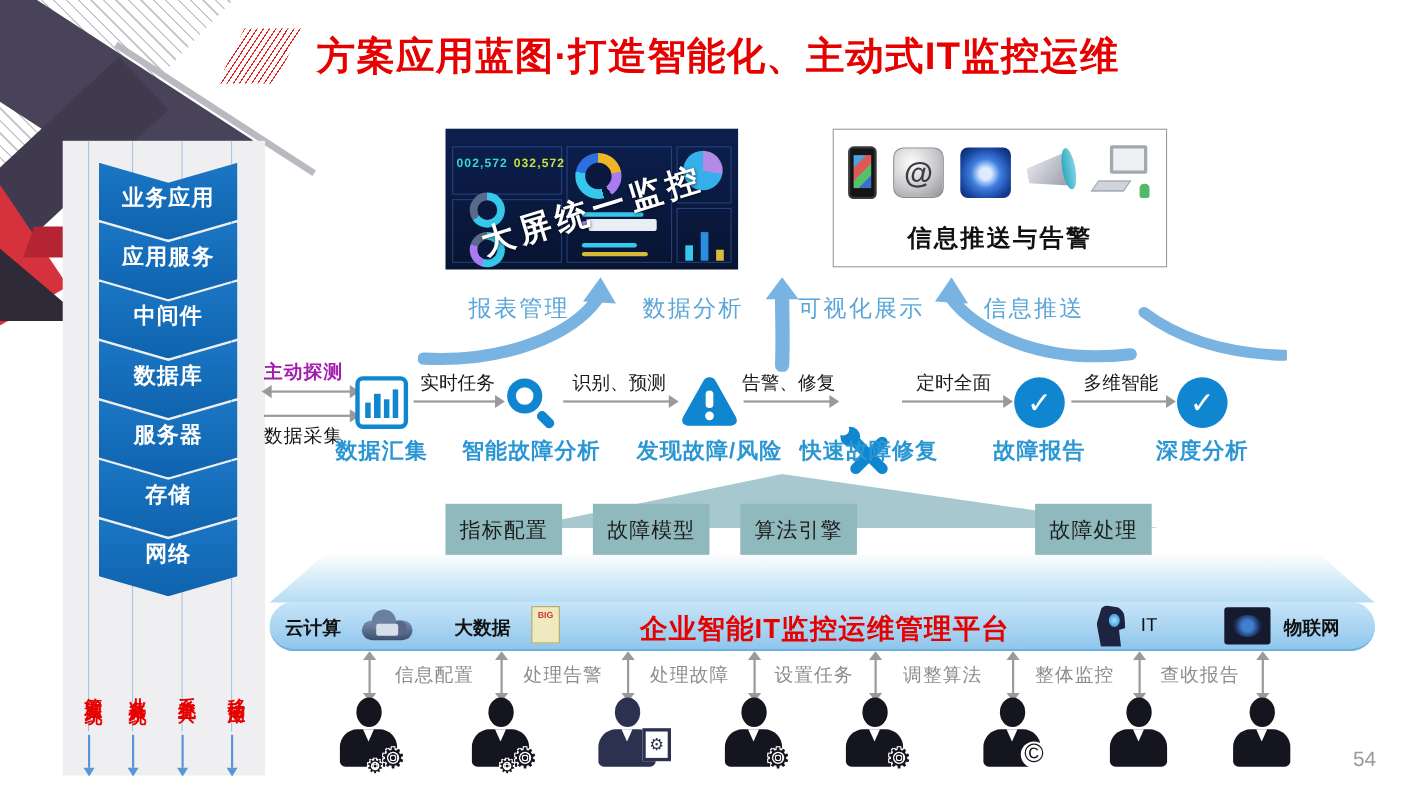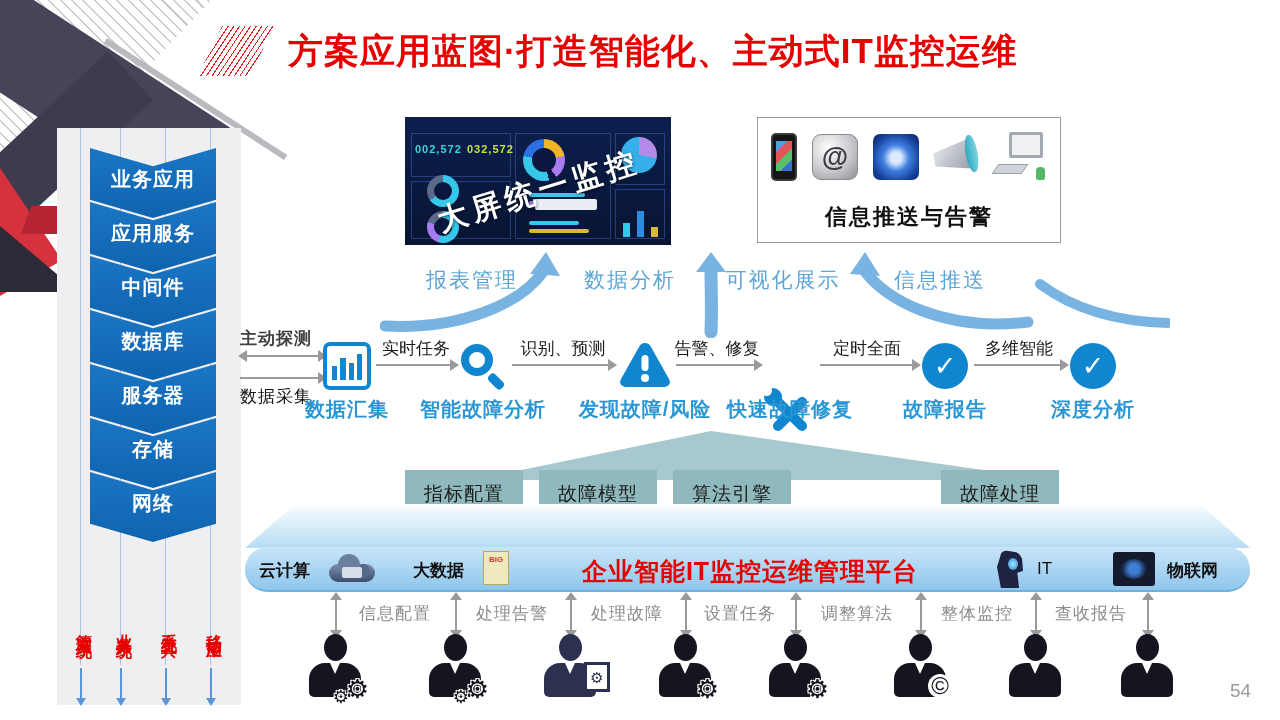--- a/index.html
+++ b/index.html
@@ -77,21 +77,21 @@
   .ic-comp { width:52px; height:50px; position:relative; }
   .ic-comp .mon { position:absolute; right:4px; top:0; width:34px; height:26px; background:#eef0f4; border:3px solid #a4a8b0; border-radius:2px; }
   .ic-comp .kb { position:absolute; left:0; bottom:8px; width:30px; height:10px; background:#cfd4da; transform:skewX(-35deg); border:1px solid #9aa0a8; }
   .ic-comp .fig { position:absolute; right:2px; bottom:2px; width:9px; height:13px; background:#54b86a; border-radius:4px 4px 2px 2px; }
 
   
   .up-label { top:266px; width:170px; text-align:center; font-size:21px; color:#5ba6d8; letter-spacing:2px; }
   .swoosh-svg { left:380px; top:252px; width:790px; height:86px; }
 
   
-  .probe-label { left:240px; top:327px; font-size:17px; font-weight:700; color:#404040; letter-spacing:1px; }
+  .probe-label { left:240px; top:327px; font-size:17px; font-weight:700; color:#a21caf; letter-spacing:1px; }
   .collect-label { left:240px; top:385px; font-size:17px; color:#111; letter-spacing:1px; }
   .h-arrow { height:2px; background:#9a9a9a; }
   .h-arrow.both::before { content:""; position:absolute; left:-1px; top:-5px; border:6px solid transparent; border-right:9px solid #9a9a9a; transform:translateX(-9px); }
   .h-arrow::after { content:""; position:absolute; right:-9px; top:-5px; border:6px solid transparent; border-left:9px solid #9a9a9a; }
   .conn-label { top:337px; width:130px; text-align:center; font-size:17px; color:#1a1a1a; }
   .flow-label { top:396px; width:180px; text-align:center; font-size:20px; font-weight:700; color:#2a97d4; letter-spacing:1px; }
 
   .ic-bars { width:48px; height:48px; background:#fff; border:4px solid #0f86cf; border-radius:7px;
     display:flex; align-items:flex-end; justify-content:center; gap:3px; padding:6px 5px; }
   .ic-bars i { display:block; width:6px; background:#0f86cf; }
@@ -103,22 +103,22 @@
     color:#fff; font-size:27px; font-weight:700; }
   .ic-tools { width:52px; height:52px; position:relative; }
   .ic-tools .b1,.ic-tools .b2 { position:absolute; left:4px; top:21px; width:44px; height:10px; background:#0f86cf; border-radius:5px; }
   .ic-tools .b1 { transform:rotate(45deg); }
   .ic-tools .b2 { transform:rotate(-45deg); }
   .ic-tools .wh { position:absolute; left:0; top:0; width:18px; height:18px; border-radius:50%; background:#0f86cf; }
   .ic-tools .wh::after { content:""; position:absolute; left:-3px; top:-3px; width:11px; height:11px; border-radius:50%; background:#fff; }
 
   
   .teal-tri { left:473px; top:431px; width:580px; height:49px; background:#a6c8ce; clip-path:polygon(41% 0,100% 100%,0 100%); }
-  .module { top:458px; width:118px; height:48px; background:#8fb9bc; display:flex; align-items:center; justify-content:center;
-    font-size:19px; color:#1c1c1c; letter-spacing:1px;margin-top:12px; }
+  .module { top:458px; width:106px; height:48px; background:#8fb9bc; display:flex; align-items:center; justify-content:center;
+    font-size:19px; color:#1c1c1c; letter-spacing:1px; }
   .pedestal { left:245px; top:504px; width:1005px; height:44px; background:linear-gradient(180deg,#fbfdfe,#b5dcf4);
     clip-path:polygon(5% 0,95% 0,100% 100%,0 100%); }
   .platform-bar { left:245px; top:547px; width:1005px; height:45px; border-radius:23px;
     background:linear-gradient(180deg,#c8e5f8,#8fc6ec); border-bottom:2px solid #6fb0dd; }
   .pb-label { position:absolute; font-size:17px; font-weight:700; color:#111; top:12px; }
   .pb-title { position:absolute; left:295px; top:8px; width:420px; text-align:center; font-size:25px; font-weight:700; color:#e60000; letter-spacing:1px; }
   .ic-cloud { position:absolute; left:84px; top:7px; width:46px; height:28px; }
   .ic-cloud::before { content:""; position:absolute; left:0; bottom:0; width:46px; height:18px; border-radius:10px; background:linear-gradient(180deg,#7b8fae,#3d4f6e); }
   .ic-cloud::after { content:""; position:absolute; left:9px; top:0; width:22px; height:22px; border-radius:50%; background:#6b7f9e; box-shadow:14px 6px 0 -4px #56698a; }
   .ic-cloud .scr { position:absolute; left:13px; bottom:4px; width:20px; height:11px; background:#d6deea; border-radius:2px; z-index:1; }

